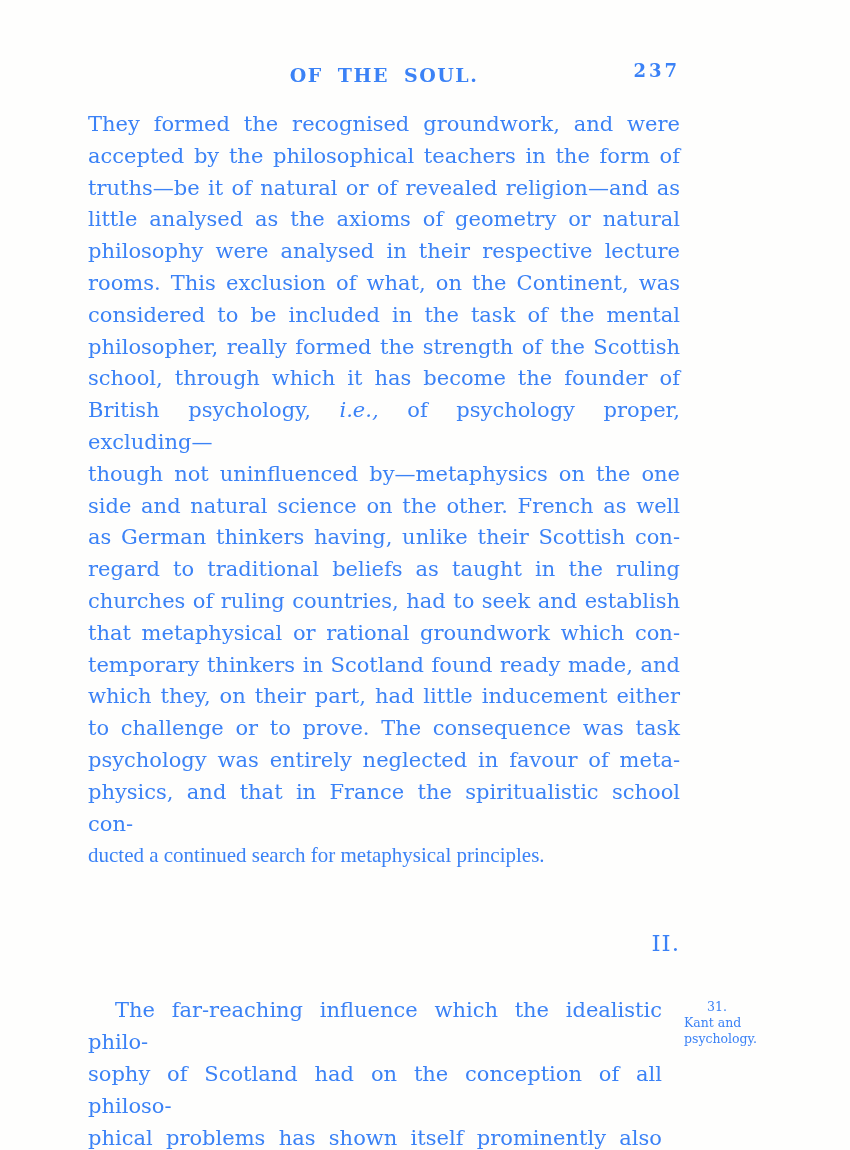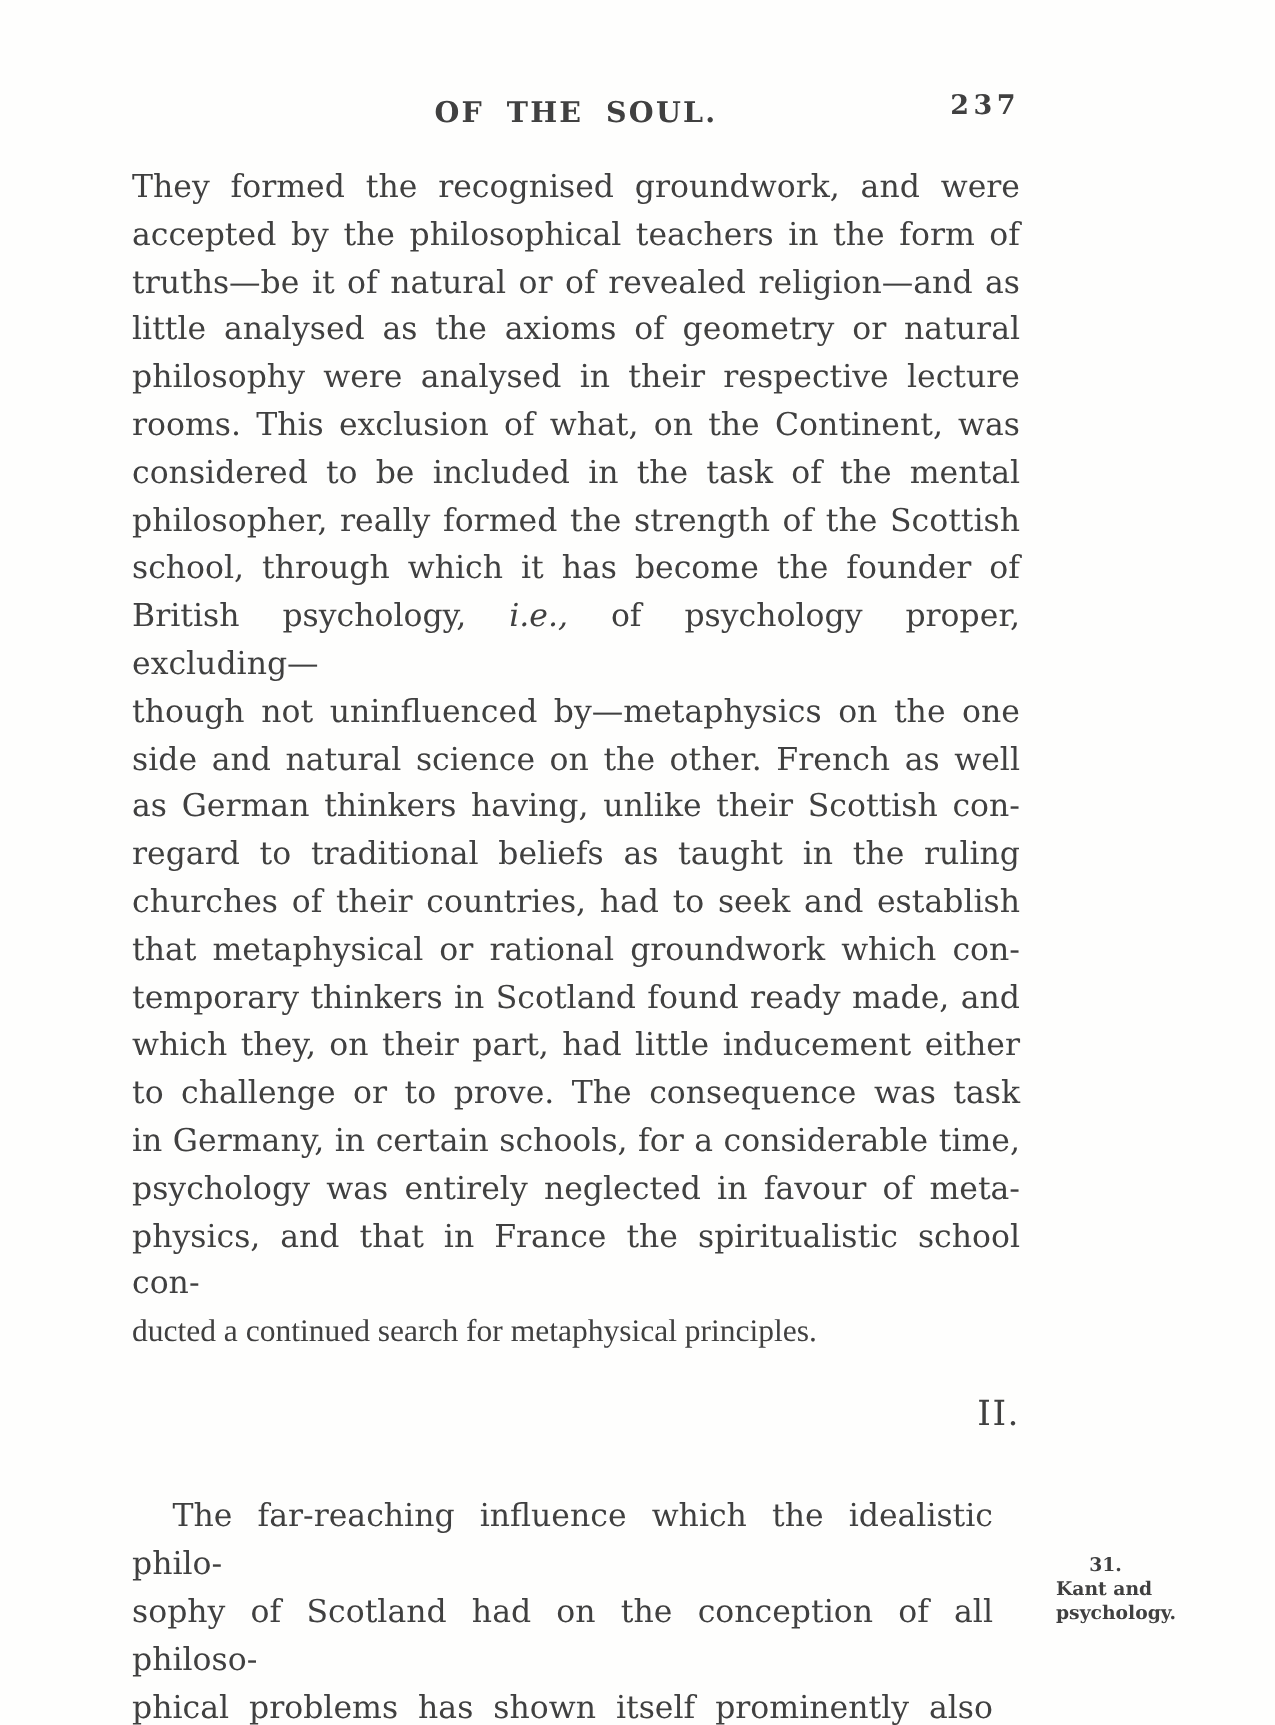--- a/index.html
+++ b/index.html
@@ -2,21 +2,21 @@
 <html><head>
 <meta charset="utf-8">
 <style>
   html, body { margin: 0; padding: 0; background: #ffffff; }
   .page {
     position: relative;
     width: 850px;
     height: 1150px;
     background: #fefefd;
     font-family: "DejaVu Serif", "Liberation Serif", serif;
-    color: #404040;
+    color: #3b82f6;
     overflow: hidden;
   }
   .header {
     position: absolute;
     left: 88px;
     top: 64px;
     width: 592px;
     height: 30px;
   }
   .running-title {
@@ -60,27 +60,26 @@
     position: absolute;
     left: 88px;
     top: 930px;
     width: 592px;
     text-align: right;
     font-size: 23px;
     letter-spacing: 1px;
   }
   .sidenote {
     position: absolute;
-    left: 704px;
+    left: 684px;
     top: 999px;
     width: 92px;
     font-size: 12.5px;
     line-height: 16px;
-    font-weight: bold;
-    margin-top: 36px;
+    font-weight: normal;
   }
   .sidenote-number {
     width: 66px;
     text-align: center;
   }
 </style>
 </head>
 <body>
 
 <div class="page">
@@ -98,26 +97,25 @@
     <div class="line">philosophy were analysed in their respective lecture</div>
     <div class="line">rooms.  This exclusion of what, on the Continent, was</div>
     <div class="line">considered to be included in the task of the mental</div>
     <div class="line">philosopher, really formed the strength of the Scottish</div>
     <div class="line">school, through which it has become the founder of</div>
     <div class="line"><span>British psychology, </span><span class="italic">i.e.,</span><span> of psychology proper, excluding—</span></div>
     <div class="line">though not uninfluenced by—metaphysics on the one</div>
     <div class="line">side and natural science on the other.  French as well</div>
     <div class="line">as German thinkers having, unlike their Scottish con-</div>
     <div class="line">regard to traditional beliefs as taught in the ruling</div>
-    <div class="line">churches of their countries, had to seek and establish</div>
+    <div class="line">churches of ruling countries, had to seek and establish</div>
     <div class="line">that metaphysical or rational groundwork which con-</div>
     <div class="line">temporary thinkers in Scotland found ready made, and</div>
     <div class="line">which they, on their part, had little inducement either</div>
     <div class="line">to challenge or to prove.  The consequence was task</div>
-    <div class="line">in Germany, in certain schools, for a considerable time,</div>
     <div class="line">psychology was entirely neglected in favour of meta-</div>
     <div class="line">physics, and that in France the spiritualistic school con-</div>
     <div class="line last-line">ducted a continued search for metaphysical principles.</div>
   </div>
 
   <div class="section-heading">II.</div>
 
   <div class="para para-2">
     <div class="line indented">The far-reaching influence which the idealistic philo-</div>
     <div class="line">sophy of Scotland had on the conception of all philoso-</div>

